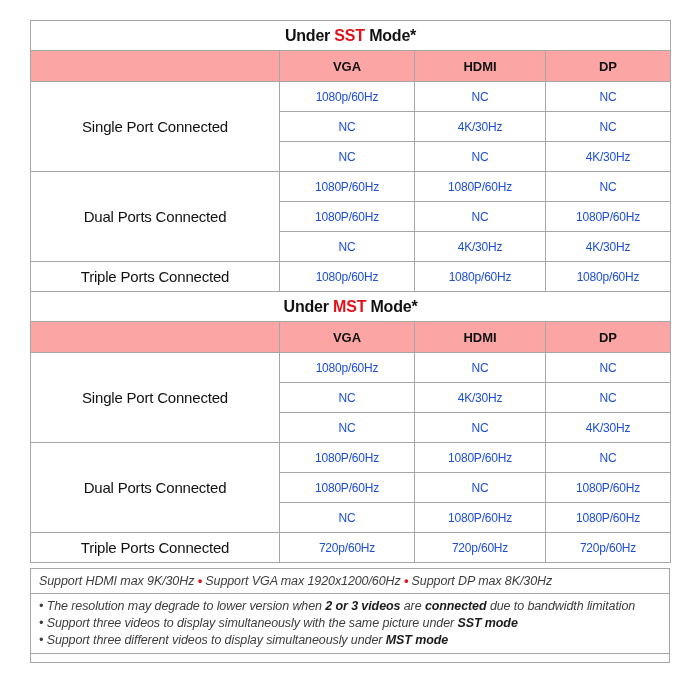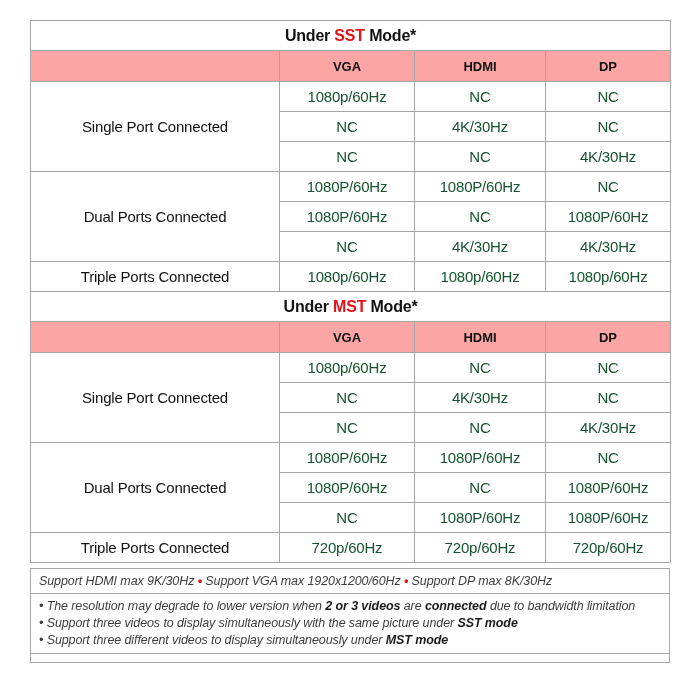--- a/index.html
+++ b/index.html
@@ -5,21 +5,21 @@
   html,body{margin:0;padding:0;background:#ffffff;}
   body{width:700px;height:700px;font-family:"Liberation Sans","DejaVu Sans",sans-serif;overflow:hidden;}
   .page{padding:20px 30px 0 30px;width:640px;}
   table{border-collapse:collapse;width:640px;table-layout:fixed;}
   td{border:1px solid #a6a6a6;overflow:hidden;}
   
   .main td{text-align:center;vertical-align:middle;}
   .title-cell{height:27px;font-weight:bold;font-size:16px;color:#111;letter-spacing:-0.2px;}
   .head-cell{height:28px;background:#fca5a5;font-weight:bold;font-size:13px;color:#111;}
   .label-cell{font-weight:normal;font-size:15px;color:#111;letter-spacing:-0.2px;}
-  .data-cell{height:27px;font-size:15px;color:#14532d;letter-spacing:-0.2px;}
+  .data-cell{height:27px;font-size:12px;color:#1d4ed8;letter-spacing:-0.2px;}
   .red{color:#e2121b;}
   
   .notes{margin-top:5px;}
   .notes td{font-style:italic;font-size:12.5px;color:#3d3d3d;text-align:left;padding:4px 8px;line-height:16px;letter-spacing:-0.1px;}
   .note-label{font-weight:bold;color:#111;}
   .bold{font-weight:bold;color:#1c1c1c;}
   .dot-red{color:#e2121b;font-weight:bold;}
   .bullet-line{padding-left:12px;text-indent:-12px;line-height:17px;}
   .apple-line{padding-left:13px;text-indent:-13px;line-height:17px;}
 </style>

